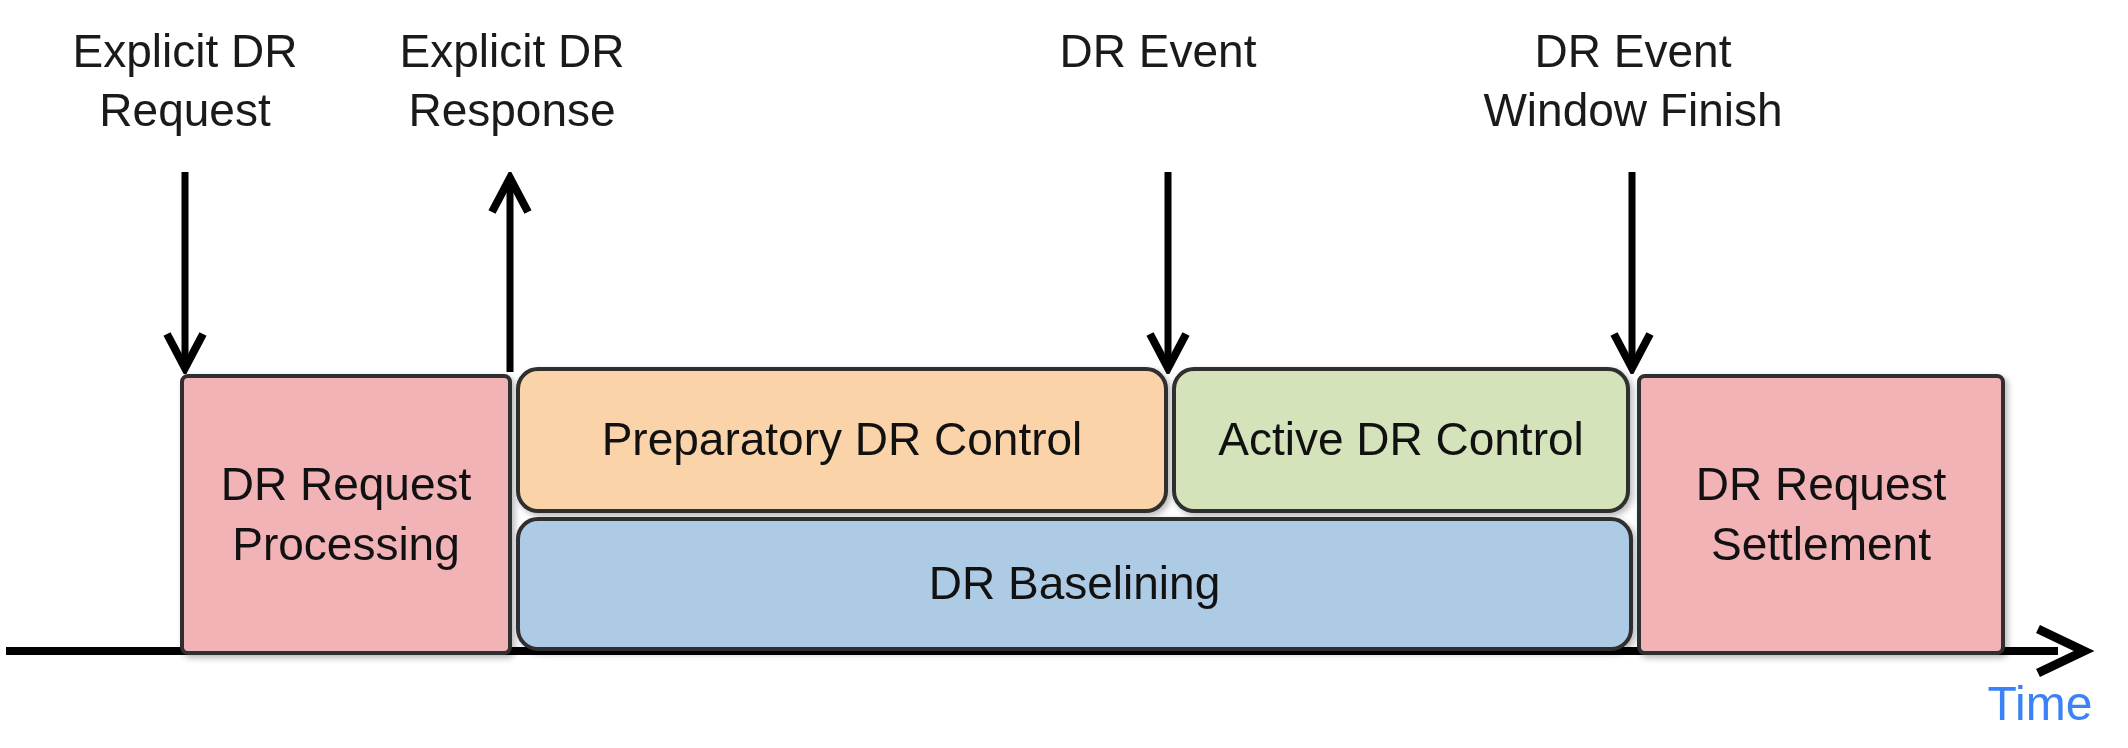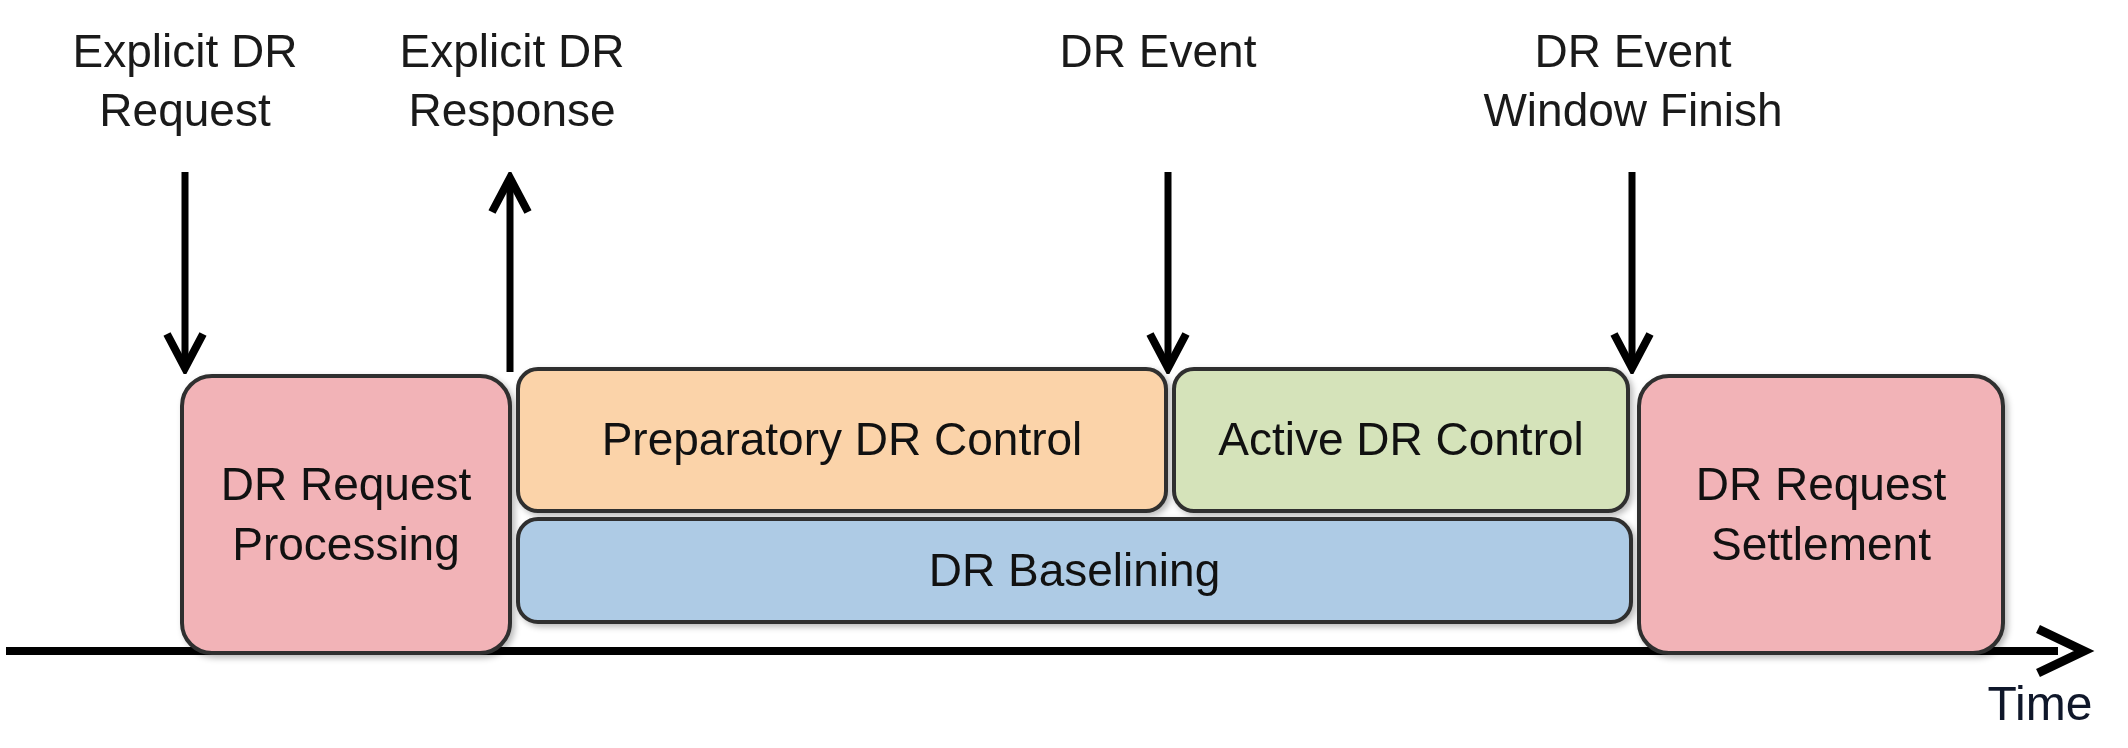--- a/index.html
+++ b/index.html
@@ -29,29 +29,29 @@
     align-items:center;
     justify-content:center;
     text-align:center;
     font-size:46px;
     line-height:1.3;
     color:#111;
     box-shadow:3px 3px 6px rgba(0,0,0,0.28);
     z-index:2;
   }
   .phase .phase-label{padding:0 18px;}
-  .r-big{border-radius:32px;justify-content:flex-end;}
+  .r-big{border-radius:8px;justify-content:flex-end;}
   .r-small{border-radius:22px;}
   .axis-svg{position:absolute;left:0;top:621px;z-index:1;}
   .time-label{
     position:absolute;
     left:1975px;top:676px;width:130px;
     text-align:center;
     font-size:48px;
-    color:#0f172a;
+    color:#3b82f6;
   }
 </style>
 </head>
 <body>
 
 <div class="canvas">
 
   <div class="annotation" style="left:-25px;top:22px;">
     <span class="line">Explicit DR</span>
     <span class="line">Request</span>
@@ -96,21 +96,21 @@
   </div>
 
   <div class="phase r-small" style="left: 516px; top: 367px; width: 652px; height: 146px; background-color: rgb(251, 211, 169); border-color: rgb(47, 47, 47);">
     <span class="phase-label">Preparatory DR Control</span>
   </div>
 
   <div class="phase r-small" style="left: 1172px; top: 367px; width: 458px; height: 146px; background-color: rgb(213, 227, 186); border-color: rgb(47, 47, 47);">
     <span class="phase-label">Active DR Control</span>
   </div>
 
-  <div class="phase r-small" style="left: 516px; top: 517px; width: 1117px; height: 107px; background-color: rgb(174, 203, 229); border-color: rgb(47, 47, 47);">
+  <div class="phase r-small" style="left: 516px; top: 517px; width: 1117px; height: 134px; background-color: rgb(174, 203, 229); border-color: rgb(47, 47, 47);">
     <span class="phase-label">DR Baselining</span>
   </div>
 
   <div class="phase r-big" style="left: 1637px; top: 374px; width: 368px; height: 281px; background-color: rgb(242, 179, 183); border-color: rgb(47, 47, 47);">
     <span class="phase-label">DR Request Settlement</span>
   </div>
 
   <svg class="axis-svg" width="2128" height="72">
     <line x1="6" y1="30" x2="2058" y2="30" stroke="#000" stroke-width="8" style="stroke: rgb(0, 0, 0);"></line>
     <polyline points="2038,8 2084,30 2038,52" fill="none" stroke="#000" stroke-width="9" style="stroke: rgb(0, 0, 0);"></polyline>

